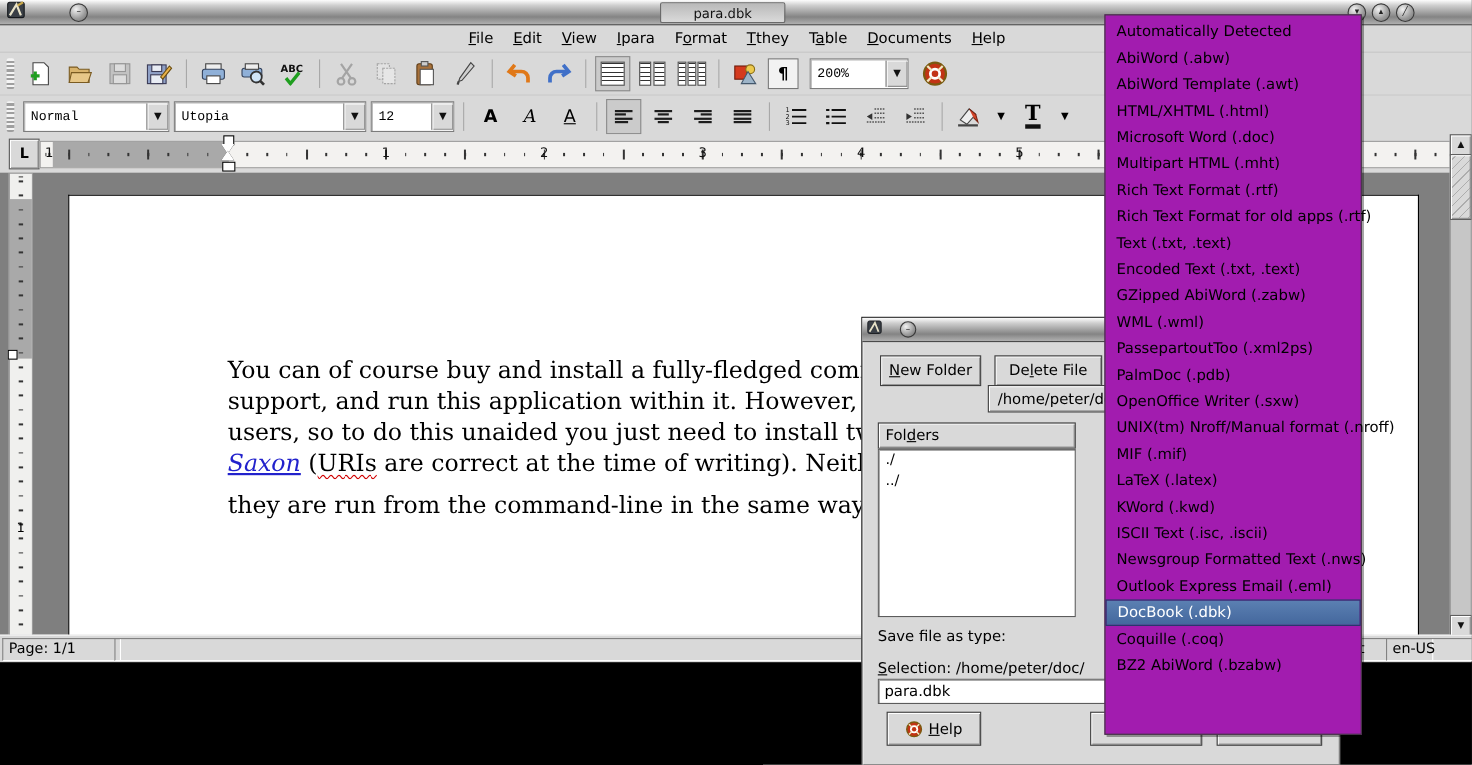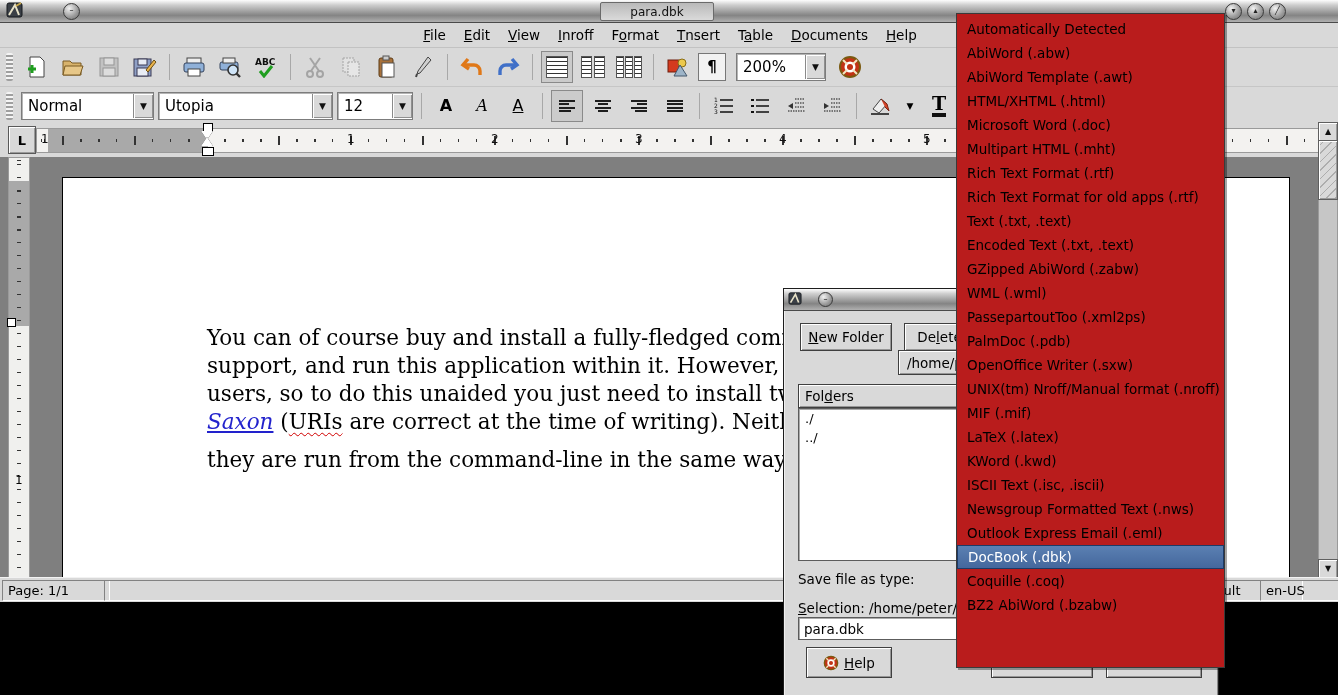--- a/index.html
+++ b/index.html
@@ -23,21 +23,21 @@
   
   .toolbar{height:38px;background:#d9d9d9;display:flex;align-items:center;gap:4px;border-bottom:1px solid #c6c6c6;}
   .grip{width:7px;height:28px;margin:0 4px 0 6px;
         background:repeating-linear-gradient(180deg,#f4f4f4 0 2px,#9f9f9f 2px 4px);border-radius:2px;}
   .tbtn{width:30px;height:30px;display:flex;align-items:center;justify-content:center;border:1px solid transparent;}
   .tbtn.sel{border:1px solid #8a8a8a;background:#cbcbcb;}
   .tbtn.dis{opacity:.45;filter:grayscale(1);}
   .tsep{width:1px;height:26px;background:#a8a8a8;margin:0 4px;}
   .combo{height:26px;background:#fff;border:1px solid #7c7c7c;box-shadow:inset 1px 1px 0 #b5b5b5;
          display:flex;align-items:center;position:relative;}
-  .combo .val{padding:0 6px;font-size:15px;flex:1;white-space:nowrap;overflow:hidden;}
+  .combo .val{padding:0 6px;font-size:12px;flex:1;white-space:nowrap;overflow:hidden;font-family:Liberation Mono, monospace;}
   .combo .drop{width:19px;height:24px;background:#d9d9d9;border-left:1px solid #8a8a8a;display:flex;
                align-items:center;justify-content:center;font-size:9px;color:#111;
                box-shadow:inset 1px 1px 0 #fff, inset -1px -1px 0 #909090;}
   .glyph{font-weight:bold;font-size:16px;line-height:1;}
   .bars{width:16px;height:13px;display:flex;flex-direction:column;justify-content:space-between;}
   .bars i{height:2px;background:#1d1d1d;}
   .bars.c i{margin:0 auto;}
   .bars.r i{margin-left:auto;}
   .cols{width:18px;height:20px;border:1px solid #555;background:
         repeating-linear-gradient(180deg,#333 0 1px,#fff 1px 4px);}
@@ -84,21 +84,21 @@
         font-size:13px;display:flex;align-items:center;padding:0 5px;overflow:hidden;white-space:nowrap;}
   
   #dialog{left:783px;top:288px;width:434px;height:407px;background:#d9d9d9;border:1px solid #1d1d1d;
           box-shadow:inset 1px 1px 0 #f0f0f0,inset -1px 0 0 #8a8a8a;z-index:10;}
   .btn{background:#d9d9d9;border:1px solid #3f3f3f;box-shadow:inset 1px 1px 0 #fff,inset -1px -1px 0 #969696;
        display:flex;align-items:center;justify-content:center;font-size:13.5px;gap:5px;}
   .inset-field{background:#fff;border:1px solid #5c5c5c;box-shadow:inset 1px 1px 0 #aaa;}
   #folders-list{font-size:13px;}
   .folder-item{padding:2px 6px;}
   
-  #format-dropdown{left:956px;top:13px;width:269px;height:655px;background:#b91c1c;border:1px solid #3a3a3a;
+  #format-dropdown{left:1004px;top:13px;width:234px;height:655px;background:#a21caf;border:1px solid #3a3a3a;
                    box-shadow:2px 2px 0 rgba(0,0,0,.35);z-index:20;padding-top:3px;box-sizing:border-box;}
   .dd-item{height:24px;line-height:24px;padding-left:10px;font-size:13.5px;white-space:nowrap;}
   .dd-item.selected{background:linear-gradient(180deg,#5b80b2,#44679d);color:#fff;border:1px solid #1d3a66;
                     box-sizing:border-box;line-height:22px;}
 </style>
 </head>
 <body>
 
 <div id="main-window" class="abs">
 
@@ -117,23 +117,23 @@
       <span class="win-btn">▴</span>
       <span class="win-btn">╱</span>
     </span>
   </div>
 
   <div class="menubar">
 
   <div class="menu-item"><span></span><span class="accel">F</span><span>ile</span></div>
       <div class="menu-item"><span></span><span class="accel">E</span><span>dit</span></div>
       <div class="menu-item"><span></span><span class="accel">V</span><span>iew</span></div>
-      <div class="menu-item"><span></span><span class="accel">I</span><span>nroff</span></div>
+      <div class="menu-item"><span></span><span class="accel">I</span><span>para</span></div>
       <div class="menu-item"><span>F</span><span class="accel">o</span><span>rmat</span></div>
-      <div class="menu-item"><span></span><span class="accel">T</span><span>nsert</span></div>
+      <div class="menu-item"><span></span><span class="accel">T</span><span>they</span></div>
       <div class="menu-item"><span>T</span><span class="accel">a</span><span>ble</span></div>
       <div class="menu-item"><span></span><span class="accel">D</span><span>ocuments</span></div>
       <div class="menu-item"><span></span><span class="accel">H</span><span>elp</span></div>
     </div>
 
   <div class="toolbar">
     <span class="grip"></span>
     <span class="tbtn">
         <svg width="22" height="24" viewBox="0 0 22 24">
           <path d="M4 2 h10 l4 4 v16 h-14 z" fill="#fff" stroke="#444"></path>

